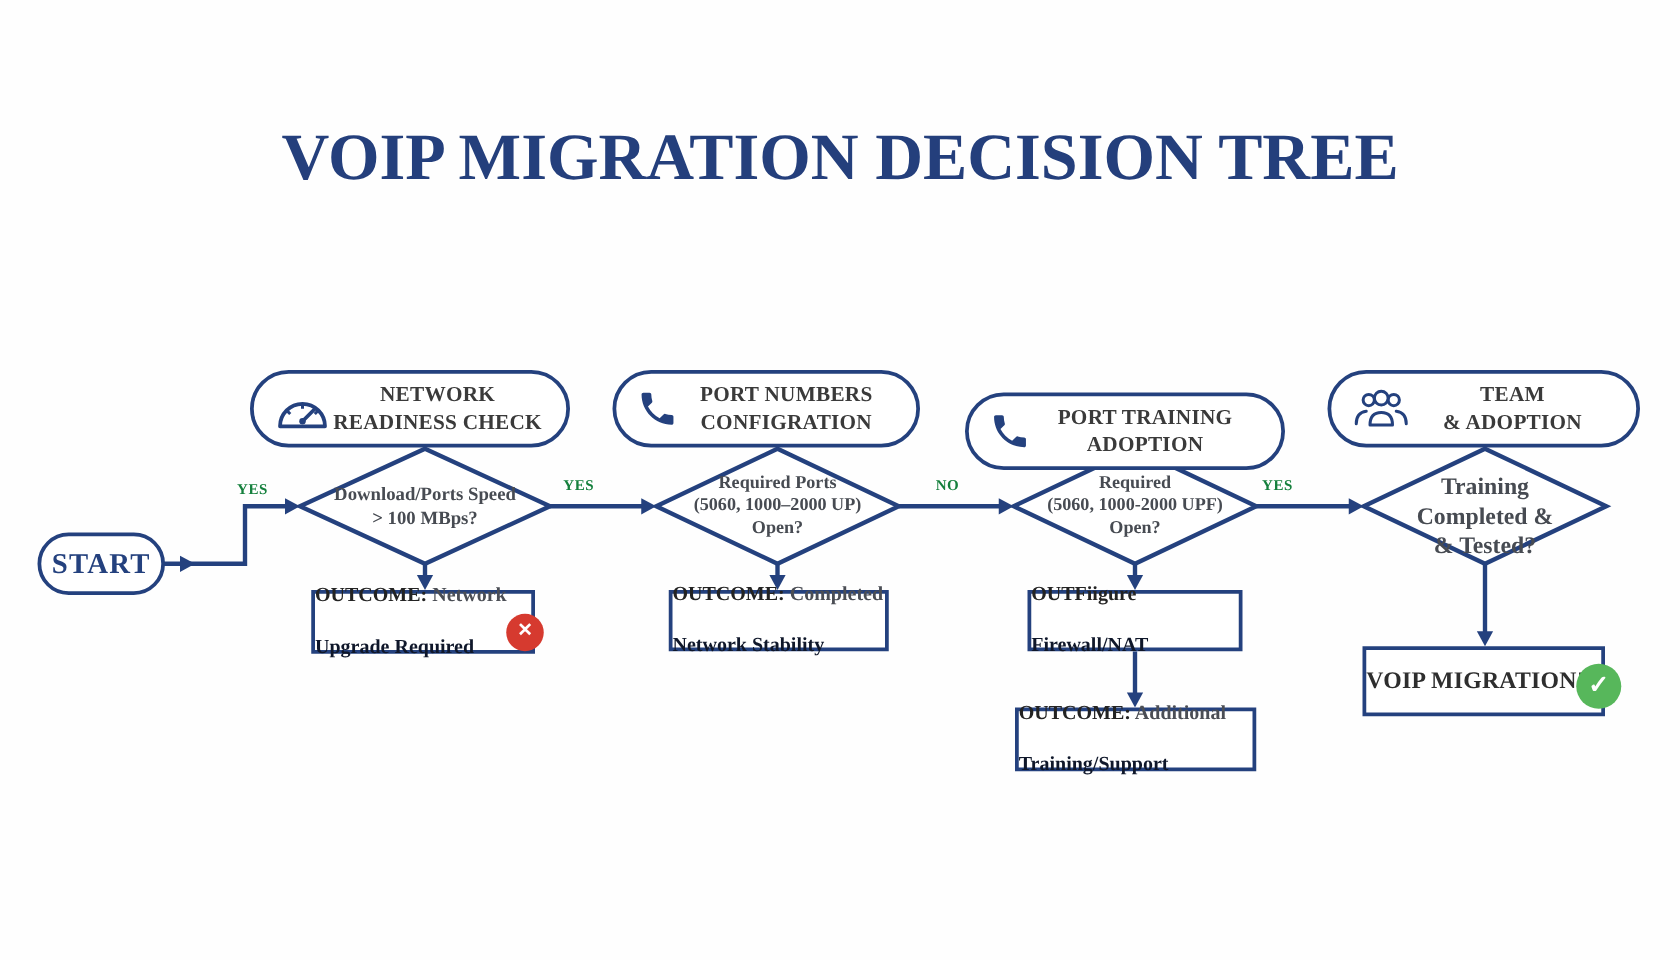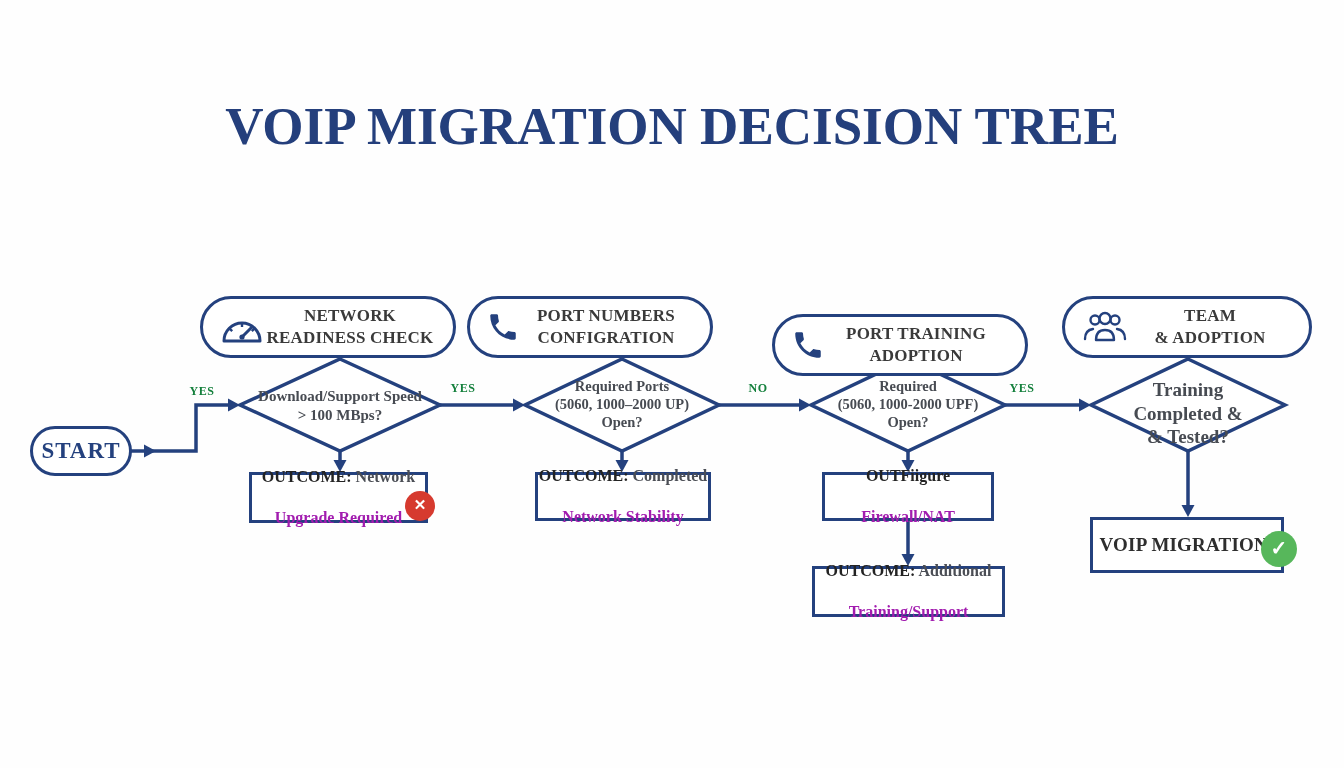--- a/index.html
+++ b/index.html
@@ -24,26 +24,26 @@
   }
   .pill .plabel span { display:block; }
 
   .dlabel {
     position:absolute; text-align:center; font-weight:700; color:#474b52; line-height:1.24;
   }
   .dlabel span { display:block; }
 
   .obox {
     position:absolute; border:3px solid #24417e; background:#fff; box-sizing:border-box;
-    display:flex; flex-direction:column; justify-content:center; text-align:center;
+    display:flex; flex-direction:column; justify-content:center; text-align:left;
     font-size:16px; line-height:1.28; color:#4b4e55;gap:20px;
   }
   .obox .b { font-weight:700; color:#232323; }
   .obox .r { font-weight:700; color:#4b4e55; }
-  .obox span.line { display:block; font-weight:700; color:#a21caf; }
+  .obox span.line { display:block; font-weight:700; color:#0f172a; }
 
   .success {
     font-weight:700; font-size:19px; color:#2e2e2e; letter-spacing:.2px;
   }
   .success span.line { color:#2e2e2e; }
 
   .badge {
     position:absolute; border-radius:50%; color:#fff; display:flex;
     align-items:center; justify-content:center; font-weight:700;
   }
@@ -122,21 +122,21 @@
         <line x1="23" y1="27" x2="33" y2="17" stroke="#24417e" stroke-width="3" stroke-linecap="round"></line>
         <circle cx="23" cy="27" r="2.6" fill="#24417e"></circle>
       </svg>
     </span>
     <span class="plabel">
       <span>NETWORK</span>
       <span>READINESS CHECK</span>
     </span>
   </div>
 
-  <div class="pill" style="left:467px; top:296px; width:246px;">
+  <div class="pill" style="left:490px; top:296px; width:246px;">
     <span class="icon">
       <svg width="34" height="34" viewBox="0 0 24 24">
         <path fill="#24417e" d="M6.62 10.79c1.44 2.83 3.76 5.14 6.59 6.59l2.2-2.2c.27-.27.67-.36 1.02-.24 1.12.37 2.33.57 3.57.57.55 0 1 .45 1 1V20c0 .55-.45 1-1 1-9.39 0-17-7.61-17-17 0-.55.45-1 1-1h3.5c.55 0 1 .45 1 1 0 1.25.2 2.45.57 3.57.11.35.03.74-.25 1.02l-2.2 2.2z"></path>
       </svg>
     </span>
     <span class="plabel">
       <span>PORT NUMBERS</span>
       <span>CONFIGRATION</span>
     </span>
   </div>
@@ -164,21 +164,21 @@
         <path d="M15 30 Q15 20 24 20 Q33 20 33 30 Z" stroke-linejoin="round"></path>
       </svg>
     </span>
     <span class="plabel">
       <span>TEAM</span>
       <span>&amp; ADOPTION</span>
     </span>
   </div>
 
   <div class="dlabel" style="left:245px; top:387px; width:190px; font-size:15px;">
-    <span>Download/Support Speed</span>
+    <span>Download/Ports Speed</span>
     <span>&gt; 100 MBps?</span>
   </div>
   <div class="dlabel" style="left:524px; top:378px; width:196px; font-size:14.5px;">
     <span>Required Ports</span>
     <span>(5060, 1000–2000 UP)</span>
     <span>Open?</span>
   </div>
   <div class="dlabel" style="left:806px; top:378px; width:204px; font-size:14.5px;">
     <span>Required</span>
     <span>(5060, 1000-2000 UPF)</span>

